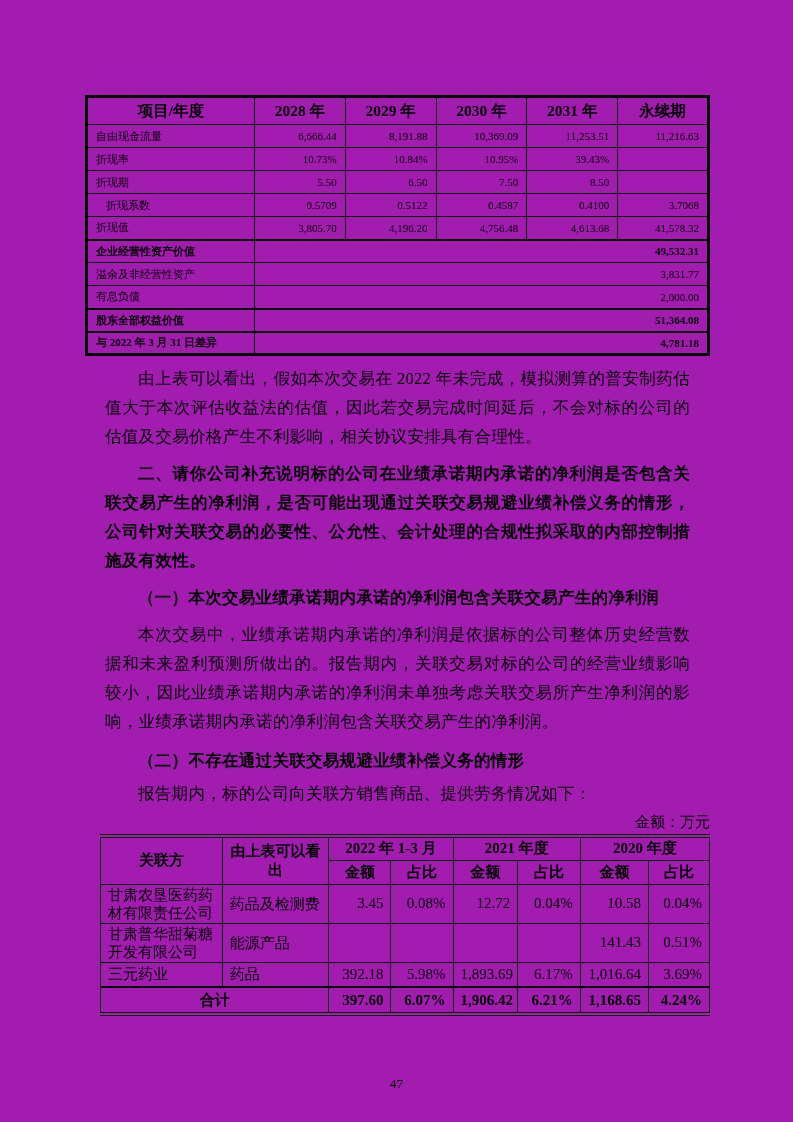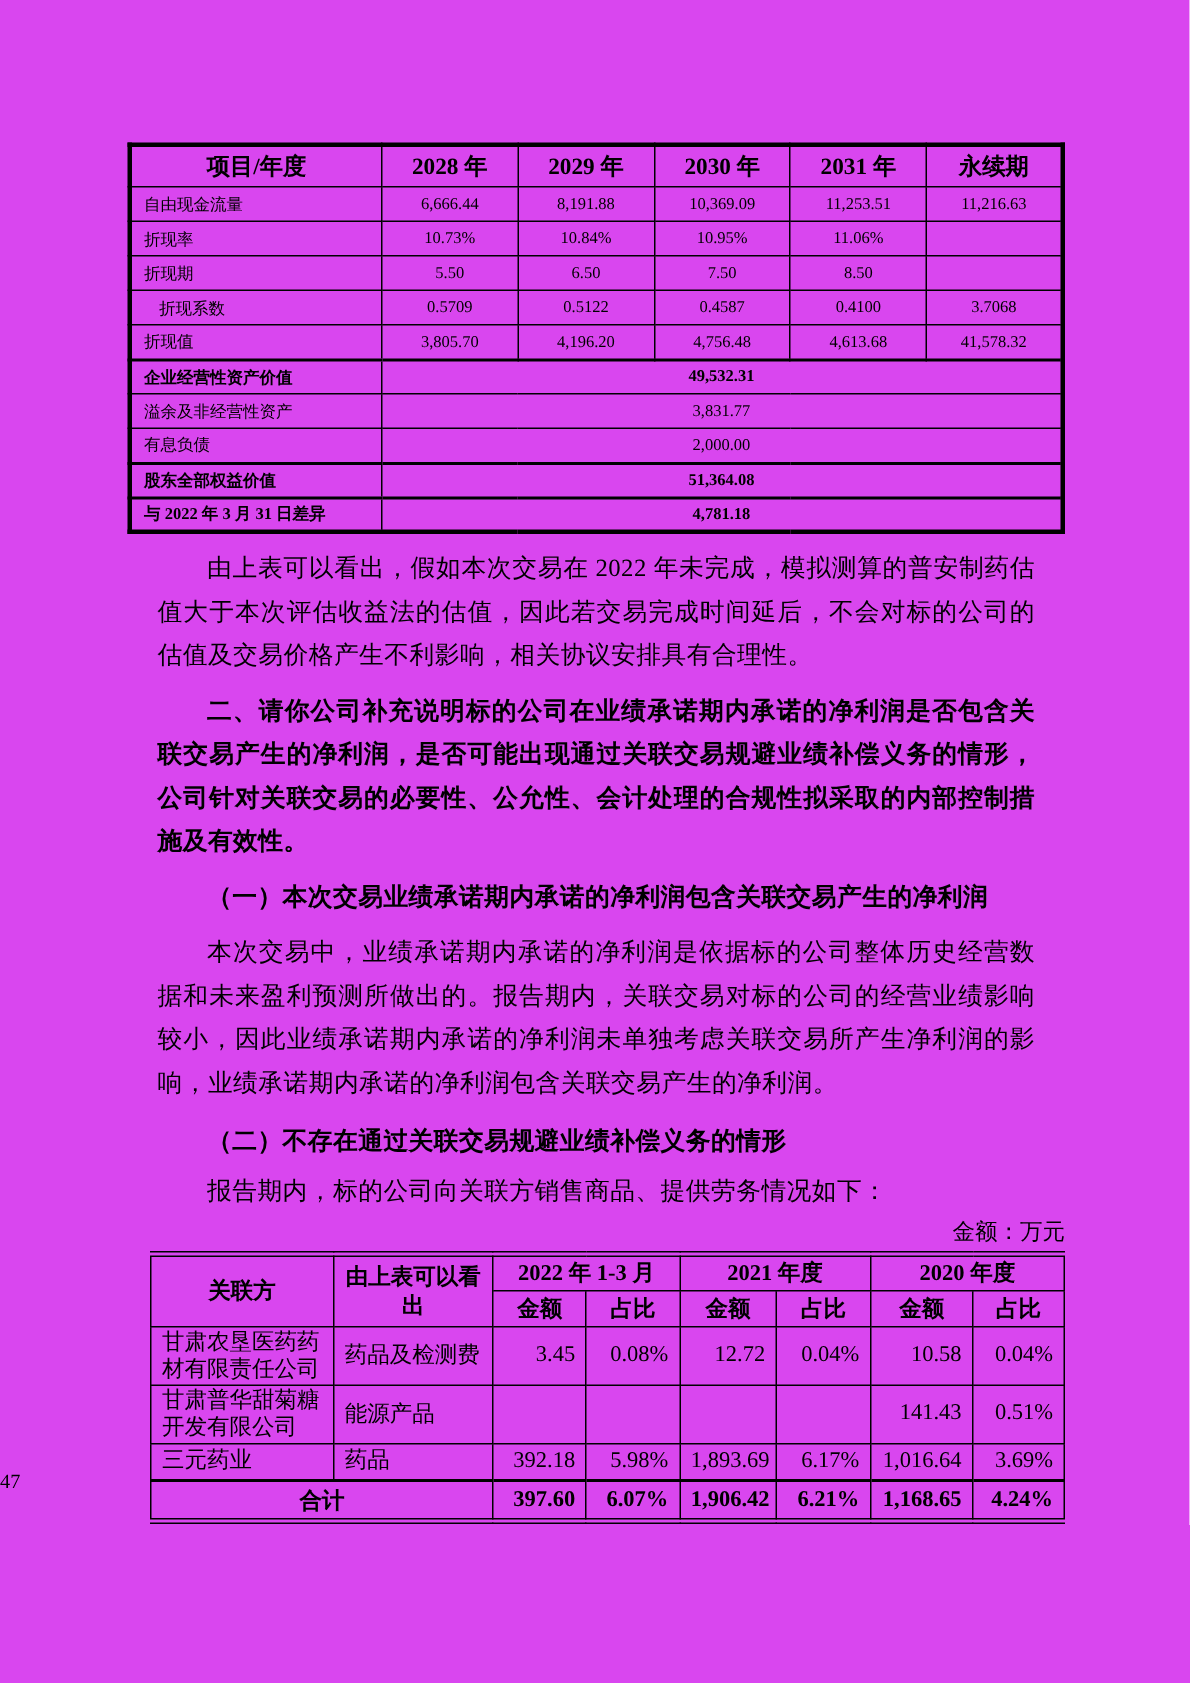--- a/index.html
+++ b/index.html
@@ -5,40 +5,40 @@
   * { margin: 0; padding: 0; box-sizing: border-box; }
   html, body { background: #ffffff; }
   body {
     width: 793px; height: 1122px;
     font-family: "Liberation Serif", "DejaVu Serif", serif;
     color: #000;
   }
   .page {
     position: relative;
     width: 793px; height: 1122px;
-    background: #d946ef;
+    background: #a21caf;
     padding: 95px 83px 0 85px;
     overflow: hidden;
   }
 
   
   table { border-collapse: collapse; width: 100%; table-layout: fixed; }
   .t1 { border: 3px solid #000; }
   .t1 th, .t1 td {
     border: 1px solid #000;
     font-size: 11px;
     padding: 0 8px;
     height: 23px;
     vertical-align: middle;
     overflow: hidden;
     white-space: nowrap;
   }
   .t1 thead th { font-weight: bold; text-align: center; height: 28px; font-size: 15.5px; }
   .t1 .label { text-align: left; }
-  .t1 .num { text-align: center; }
+  .t1 .num { text-align: right; }
   .t1 .indent { padding-left: 18px; }
   .t1 tr.thick-top td { border-top: 2.5px solid #000; }
   .bold { font-weight: bold; }
 
   
   .textblock {
     margin-left: 20px; margin-right: 20px;
     font-size: 16.5px;
     line-height: 29px;
     text-align: justify;
@@ -70,22 +70,23 @@
   .t2 .party, .t2 .content { text-align: left; line-height: 18px; }
   .t2 .num { text-align: right; white-space: nowrap; }
   .t2 tr.r1 td, .t2 tr.r2 td { height: 39px; }
   .t2 tr.r3 td { height: 25px; }
   .t2 tr.total td { border-top: 2.5px solid #000; height: 27px; font-weight: bold; }
   .t2 .total-label { text-align: center; }
 
   
   .page-number {
     position: absolute;
-    top: 980px; left: 0;
+    top: 1076px; left: 0;
     width: 100%;
+    text-align: center;
     font-size: 13.5px;
   }
 </style>
 </head>
 <body>
 
 <div class="page">
 
   <table class="t1">
     <colgroup>
@@ -113,21 +114,21 @@
         <td class="num">8,191.88</td>
         <td class="num">10,369.09</td>
         <td class="num">11,253.51</td>
         <td class="num">11,216.63</td>
       </tr>
       <tr>
         <td class="label">折现率</td>
         <td class="num">10.73%</td>
         <td class="num">10.84%</td>
         <td class="num">10.95%</td>
-        <td class="num">11.06%</td>
+        <td class="num">39.43%</td>
         <td class="num"></td>
       </tr>
       <tr>
         <td class="label">折现期</td>
         <td class="num">5.50</td>
         <td class="num">6.50</td>
         <td class="num">7.50</td>
         <td class="num">8.50</td>
         <td class="num"></td>
       </tr>

